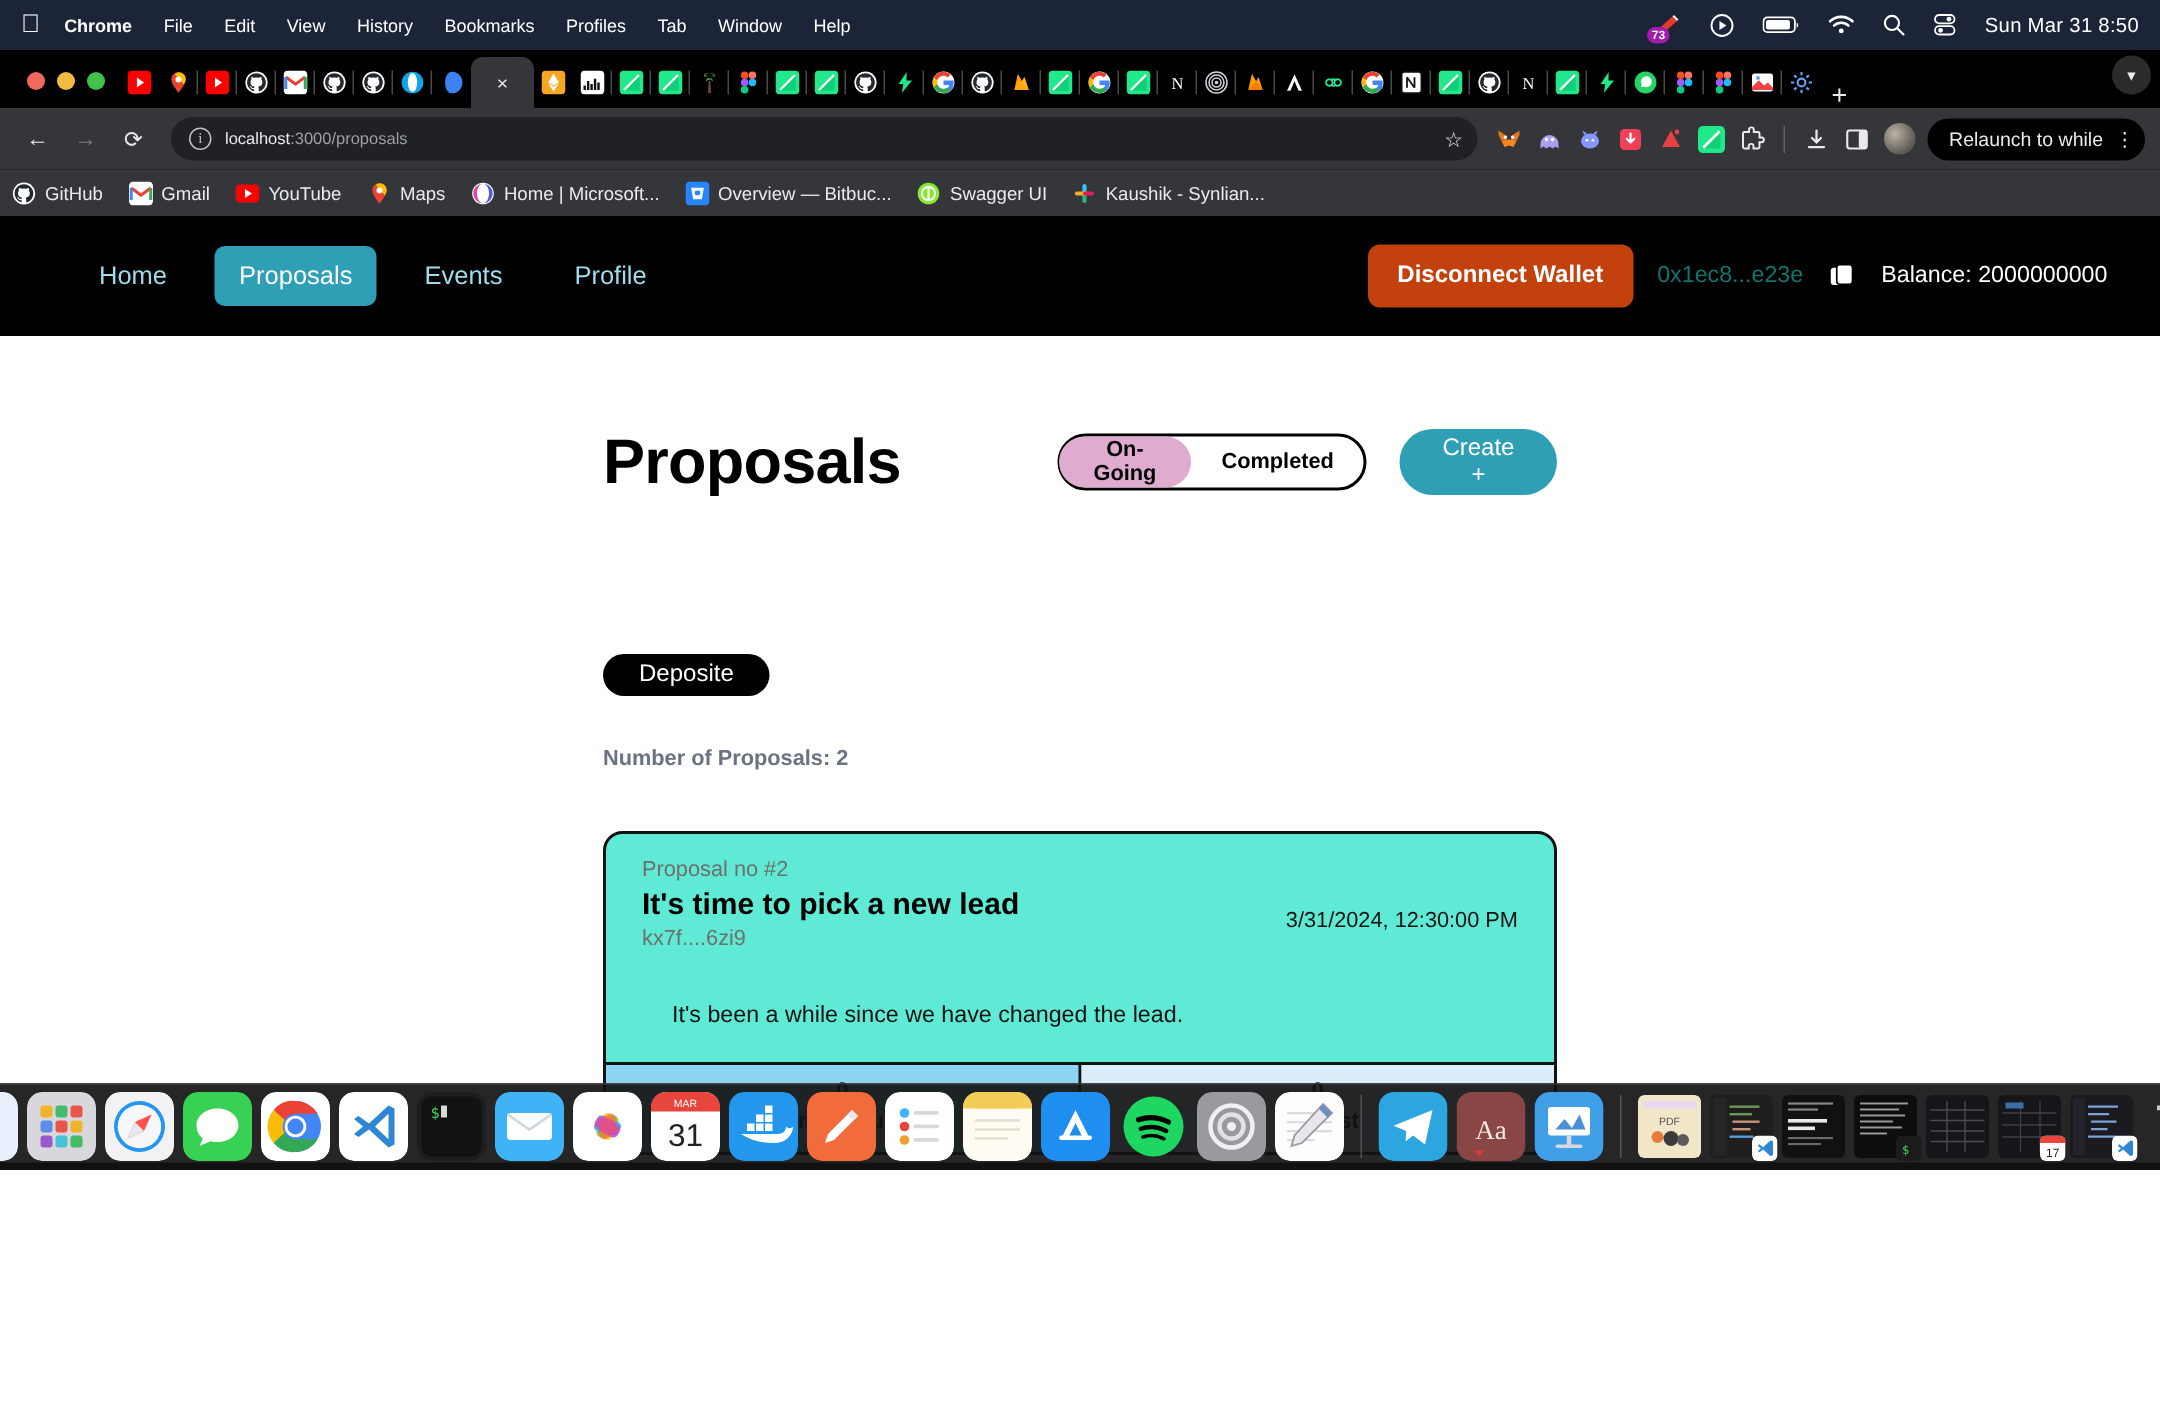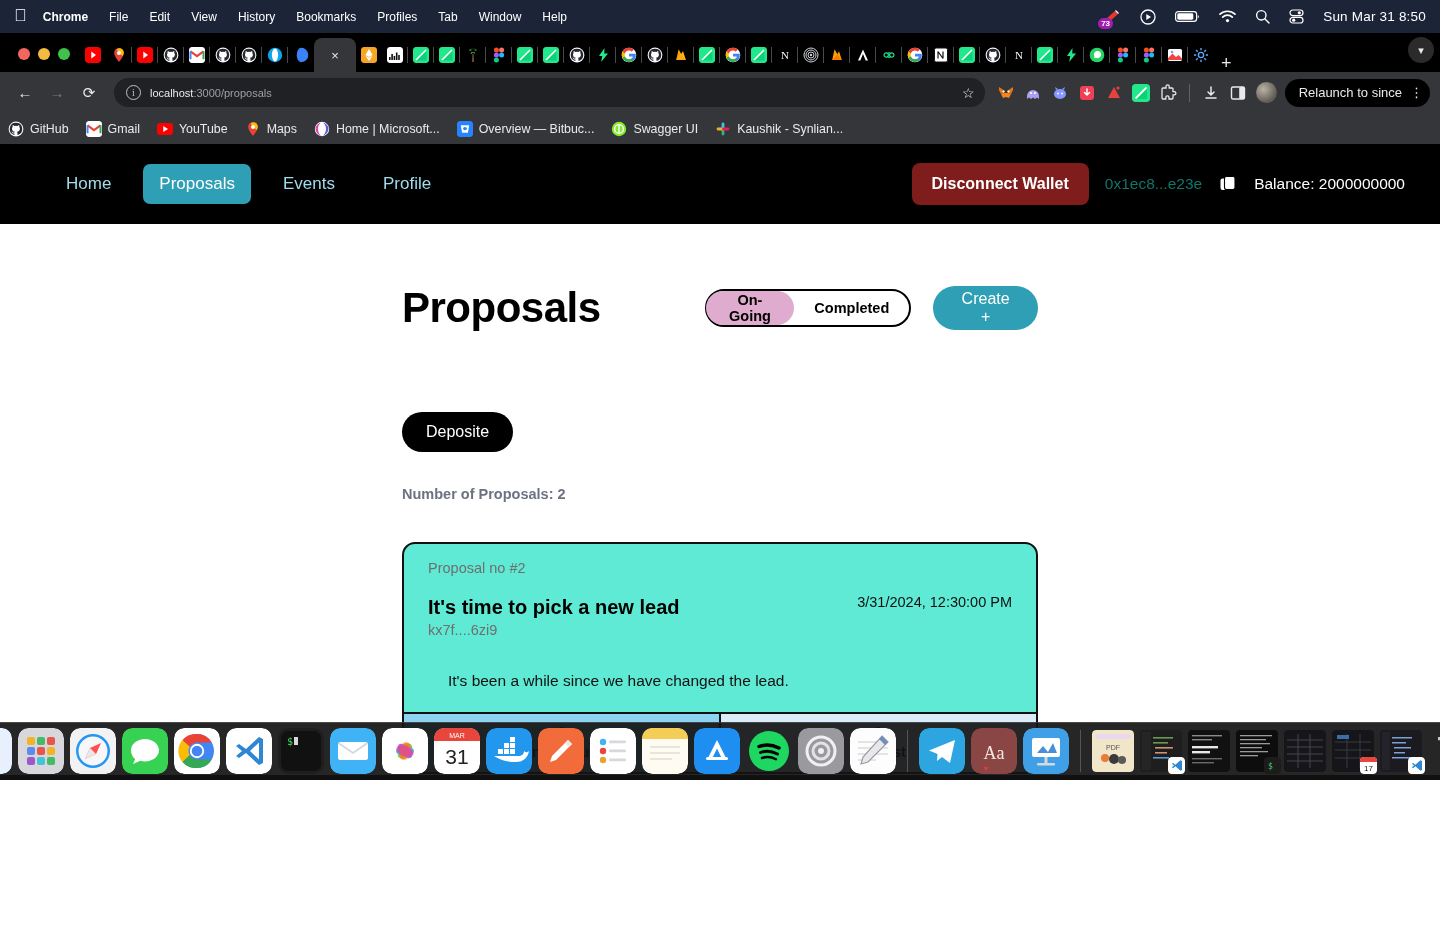--- a/index.html
+++ b/index.html
@@ -127,21 +127,21 @@
     display: flex; align-items: center; padding: 0 35px 0 50px;
   }
   .nav-links { display: flex; align-items: center; gap: 16px; }
   .nav-link {
     color: #9fdcee; font-size: 17px; padding: 10px 16px; border-radius: 7px;
     text-decoration: none; white-space: nowrap;
   }
   .nav-link.active { background: #2e9fb4; color: #ffffff; }
   .nav-right { margin-left: auto; display: flex; align-items: center; gap: 16px; }
   .disconnect-btn {
-    background: #7f1d1d; color: #ffffff; border: none;
+    background: #c2410c; color: #ffffff; border: none;
     border-radius: 8px; padding: 12px 20px; font-size: 16px; font-weight: bold;
     font-family: "Liberation Sans", sans-serif; cursor: pointer;
   }
   .wallet-addr { color: #0f766e; font-size: 15.5px; }
   .copy-ico { display: inline-flex; }
   .balance { color: #ffffff; font-size: 15.5px; }
 
   .content { padding: 60px 0 0 0; }
   .content-inner { width: 636px; margin-left: 402px; }
   .title-row { display: flex; align-items: center; gap: 0; }
@@ -161,40 +161,40 @@
   .tg-btn.on { background: #dfaccf; margin-left: -1px; }
   .create-btn {
     margin-left: 22px;
     background: #2e9fb4; color: #ffffff; border: none;
     border-radius: 22px; height: 44px; padding: 0 24px;
     font-size: 16px; cursor: pointer;
     font-family: "Liberation Sans", sans-serif;
   }
 
   .deposite-btn {
-    margin-top: 80px;
+    margin-top: 104px;
     background: #000000; color: #ffffff; border: none;
-    border-radius: 22px; height: 40px; padding: 0 24px;
+    border-radius: 22px; height: 28px; padding: 0 24px;
     font-size: 16px; cursor: pointer;
     font-family: "Liberation Sans", sans-serif;
   }
   .prop-count {
     margin-top: 34px; font-size: 14.5px; font-weight: bold; color: #6b7280;
   }
 
   .cards { margin-top: 40px; display: flex; flex-direction: column; gap: 18px; }
   .card {
     border: 2px solid #111111; border-radius: 13px;
     background: #5eead4; overflow: hidden;
   }
   .card-body { padding: 16px 24px 22px 24px; position: relative; }
   .card-no { font-size: 14.5px; color: #6f6f6f; }
   .card-head { display: flex; align-items: flex-start; }
   .card-headline { flex: 1; }
-  .card-title { font-size: 20px; font-weight: bold; color: #000000; margin-top: 20px; }
+  .card-title { font-size: 20px; font-weight: bold; color: #000000; margin-top: 4px; }
   .card-hash { font-size: 14.5px; color: #6f6f6f; margin-top: 3px; }
   .card-date { font-size: 14.5px; color: #111111; padding-top: 18px; white-space: nowrap; }
   .card-desc { font-size: 15.5px; color: #111111; margin-top: 34px; margin-left: 20px; }
   .vote-row { display: flex; border-top: 2px solid #111111; }
   .vote-cell {
     flex: 1; text-align: center; padding: 9px 0 12px 0;
   }
   .vote-cell.favour { background: #8dd3f2; border-right: 2px solid #111111; }
   .vote-cell.against { background: #dbedf8; }
   .vote-num { font-size: 15px; font-weight: bold; color: #000000; }
@@ -651,21 +651,21 @@
       <svg class="ext-ico" viewBox="0 0 18 18">
           <path d="M9 3 v7 M6 8 L9 11 L12 8 M4 14 h10" stroke="#e8eaed" stroke-width="1.5" fill="none" stroke-linecap="round"></path>
         </svg>
       <svg class="ext-ico" viewBox="0 0 18 18">
           <rect x="2.5" y="3" width="13" height="12" rx="1.6" fill="none" stroke="#e8eaed" stroke-width="1.4"></rect>
           <rect x="10.2" y="3" width="5.3" height="12" rx="1.6" fill="#e8eaed"></rect>
         </svg>
       <span class="avatar-circ"></span>
     </div>
     <div class="relaunch">
-      <span>Relaunch to since</span>
+      <span>Relaunch to while</span>
       <span class="kebab">⋮</span>
     </div>
   </div>
 
   <div class="bookmarks">
     <div class="bm">
       <svg class="bm-ico" viewBox="0 0 16 16">
           <circle cx="8" cy="8" r="7.4" fill="#fff"></circle>
           <path d="M8 1.8a6.2 6.2 0 0 0-2 12.1c.3.06.42-.14.42-.3v-1.1c-1.7.38-2.1-.8-2.1-.8-.28-.72-.7-.92-.7-.92-.56-.38.05-.38.05-.38.62.05.95.64.95.64.55.95 1.45.68 1.8.52.06-.4.22-.68.4-.84-1.38-.15-2.83-.7-2.83-3.1 0-.68.25-1.24.64-1.68-.06-.16-.28-.8.06-1.67 0 0 .52-.17 1.7.64a5.9 5.9 0 0 1 3.1 0c1.18-.81 1.7-.64 1.7-.64.34.87.12 1.51.06 1.67.4.44.64 1 .64 1.68 0 2.4-1.46 2.94-2.85 3.1.23.2.43.58.43 1.17v1.73c0 .17.11.37.43.3A6.2 6.2 0 0 0 8 1.8z" fill="#24292f"></path>
         </svg>

